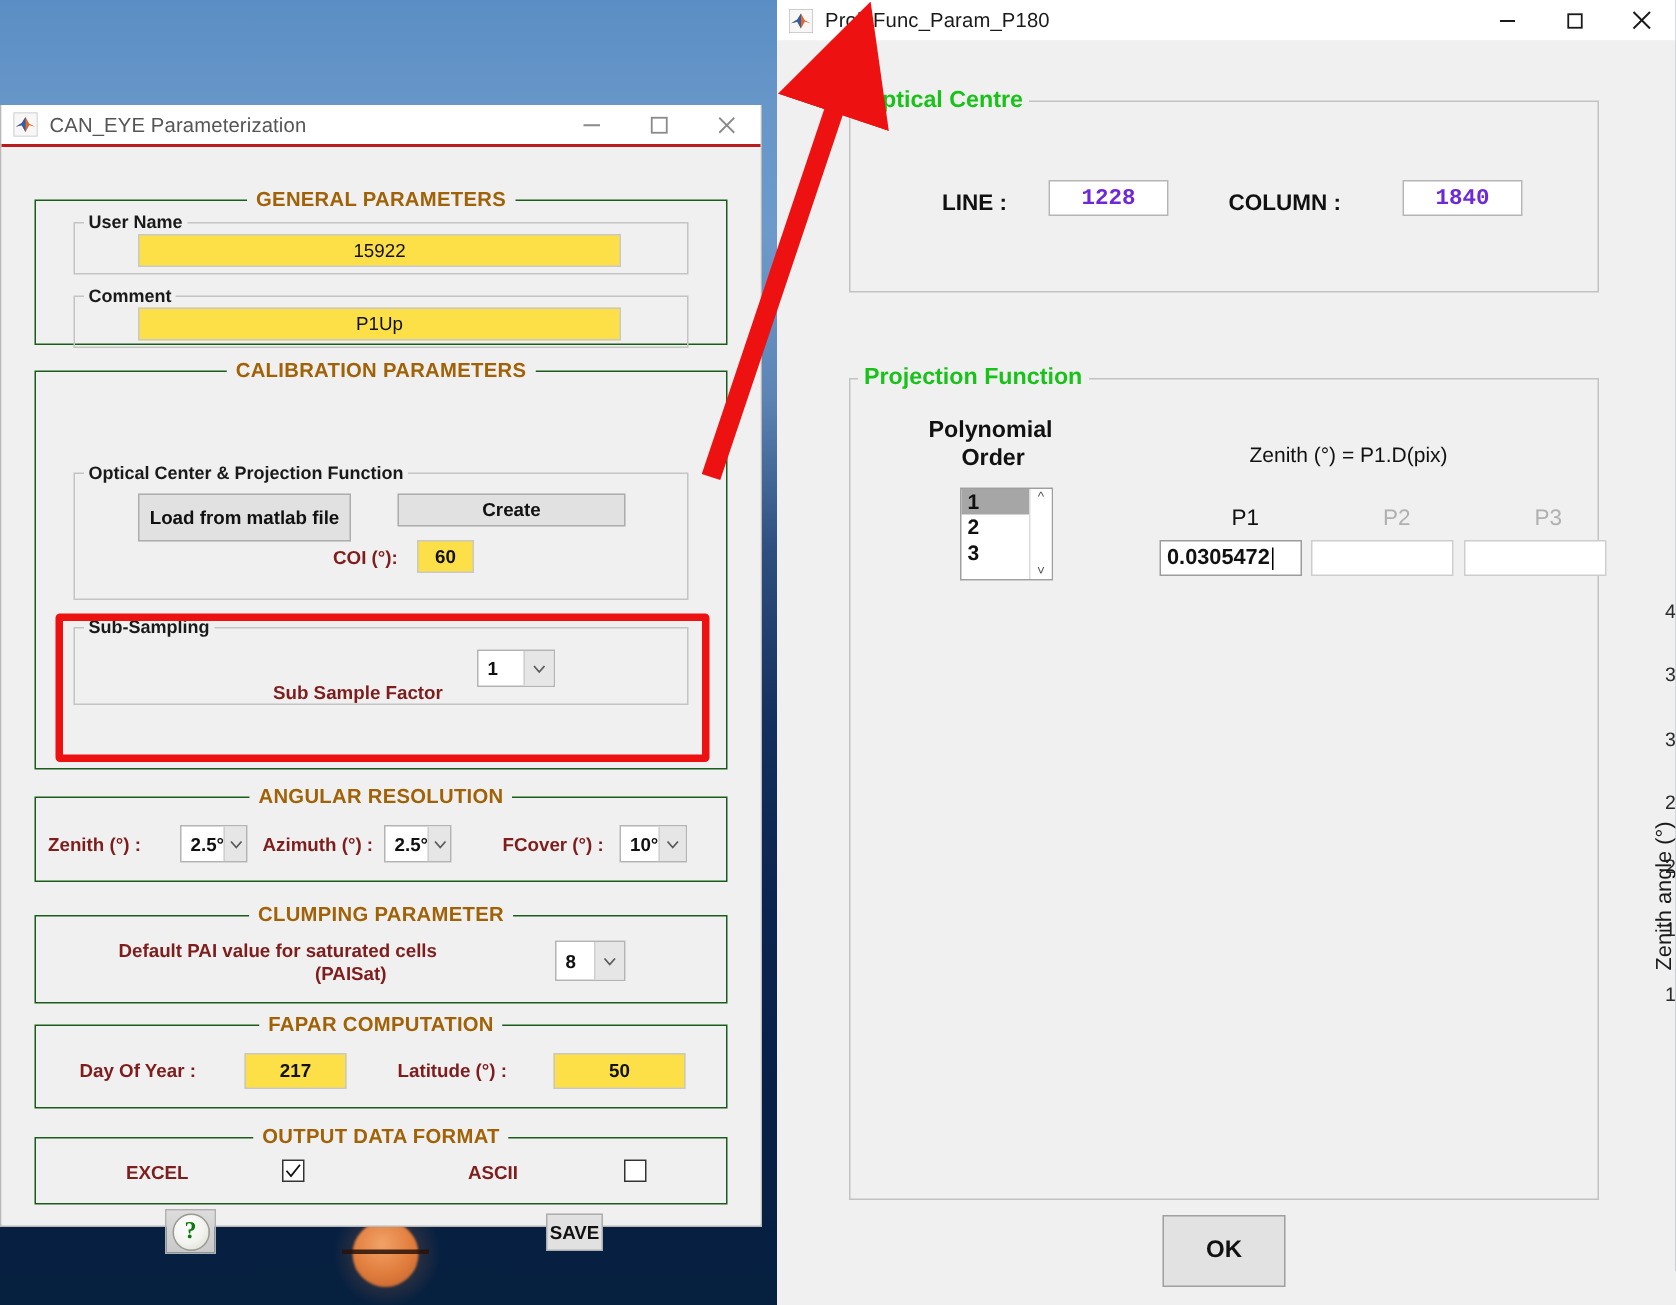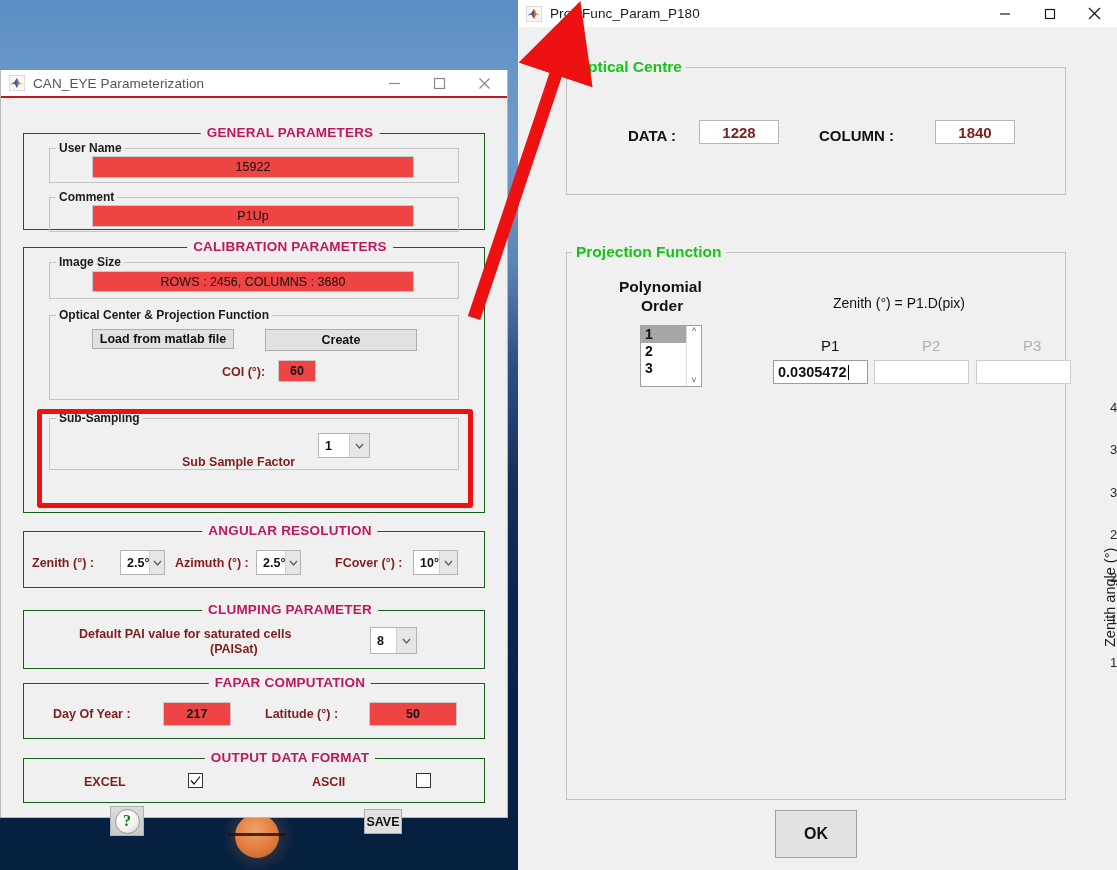--- a/index.html
+++ b/index.html
@@ -73,39 +73,39 @@
 
   
   .gbox {
     position: absolute;
     border: 1px solid #1a5c1a;
     background: transparent;
   }
   .gbox > .gtitle {
     position: absolute; top: -9px; left: 50%; transform: translateX(-50%);
     background: #f0f0f0; padding: 0 6px;
-    color: #be185d; font-weight: bold; font-size: 13.5px;
-    letter-spacing: .2px; white-space: nowrap; margin-left: 36px;
+    color: #a16207; font-weight: bold; font-size: 13.5px;
+    letter-spacing: .2px; white-space: nowrap;
   }
   
   .ibox {
     position: absolute;
     border: 1px solid #c4c4c4;
     background: transparent;
   }
   .ibox > .ititle {
     position: absolute; top: -8px; left: 6px;
     background: #f0f0f0; padding: 0 3px;
     color: #1a1a1a; font-weight: bold; font-size: 12px;
     white-space: nowrap;
   }
 
   .tfield {
     position: absolute;
-    background: #ef4444; border: 1px solid #c8c8c8;
+    background: #fde047; border: 1px solid #c8c8c8;
     font-size: 12.5px; color: #111;
     display: flex; align-items: center; justify-content: center;
     font-weight: bold;
   }
   .tfield.plain { font-weight: normal; }
   .lbl {
     position: absolute; font-size: 12.5px; font-weight: bold; color: #7f1d1d;
     white-space: nowrap; display: flex; align-items: center;
   }
   .btn {
@@ -178,21 +178,21 @@
     color: #19c219; font-weight: bold; font-size: 15.5px;
     white-space: nowrap;
   }
   .rlbl {
     position: absolute; font-size: 15px; font-weight: bold; color: #111;
     white-space: nowrap;
   }
   .rfield {
     position: absolute; background: #fff; border: 1px solid #b5b5b5;
     display: flex; align-items: center; justify-content: center;
-    font-size: 15px; font-weight: bold; color: #7f1d1d;
+    font-size: 15px; font-weight: bold; color: #6d28d9; font-family: Liberation Mono, monospace;
   }
   .listbox {
     position: absolute; background: #fff; border: 1px solid #9f9f9f;
     display: flex;
   }
   .listbox .lb-items { flex: 1; }
   .listbox .lb-item {
     height: 17px; line-height: 17px; padding-left: 4px;
     font-size: 14px; font-weight: bold; color: #111;
     cursor: pointer;
@@ -287,28 +287,24 @@
         </div>
         <div class="ibox" style="left:25px; top:63px; width:410px; height:35px;">
           <div class="ititle">Comment</div>
           <div class="tfield plain" style="left:42px; top:7px; width:322px; height:22px;">P1Up</div>
         </div>
       </div>
 
       <div class="gbox" style="left:22px; top:149px; width:462px; height:266px;">
         <div class="gtitle">CALIBRATION PARAMETERS</div>
 
-        <div class="ibox" style="left:25px; top:14px; width:410px; height:37px;">
-          <div class="ititle">Image Size</div>
-          <div class="tfield plain" style="left:42px; top:8px; width:322px; height:21px;">ROWS : 2456, COLUMNS : 3680</div>
-        </div>
 
         <div class="ibox" style="left:25px; top:67px; width:410px; height:85px;">
           <div class="ititle">Optical Center &amp; Projection Function</div>
-          <div class="btn" style="left:42px; top:13px; width:142px; height:20px;text-align:right;">Load from matlab file</div>
+          <div class="btn" style="left:42px; top:13px; width:142px; height:32px;text-align:right;">Load from matlab file</div>
           <div class="btn" style="left:215px; top:13px; width:152px; height:22px;">Create</div>
           <div class="lbl" style="left:172px; top:47px; height:18px;">COI (°):</div>
           <div class="tfield" style="left:228px; top:44px; width:38px; height:22px;">60</div>
         </div>
 
         <div class="ibox" style="left:25px; top:170px; width:410px; height:52px;">
           <div class="ititle">Sub-Sampling</div>
           <div class="lbl" style="left:132px; top:18px; height:18px;margin-top:16px;">Sub Sample Factor</div>
           <div class="dd" style="left:268px; top:14px; width:52px; height:25px;">
             <span class="dd-val">1</span>
@@ -418,21 +414,21 @@
             <line x1="2" y1="2" x2="13" y2="13" stroke="#1a1a1a" stroke-width="1.3"></line>
             <line x1="13" y1="2" x2="2" y2="13" stroke="#1a1a1a" stroke-width="1.3"></line>
           </svg>
       </div>
     </div>
 
     <div class="rbody">
 
       <div class="rbox" style="left:48px; top:40px; width:500px; height:128px;">
         <div class="rtitle">Optical Centre</div>
-        <div class="rlbl" style="left:61px; top:59px;">DATA :</div>
+        <div class="rlbl" style="left:61px; top:59px;">LINE :</div>
         <div class="rfield" style="left:132px; top:52px; width:80px; height:24px;">1228</div>
         <div class="rlbl" style="left:252px; top:59px;">COLUMN :</div>
         <div class="rfield" style="left:368px; top:52px; width:80px; height:24px;">1840</div>
       </div>
 
       <div class="rbox" style="left:48px; top:225px; width:500px; height:548px;">
         <div class="rtitle">Projection Function</div>
 
         <div class="rlbl" style="left:52px; top:25px; font-size:15.5px;">Polynomial</div>
         <div class="rlbl" style="left:74px; top:44px; font-size:15.5px;">Order</div>

